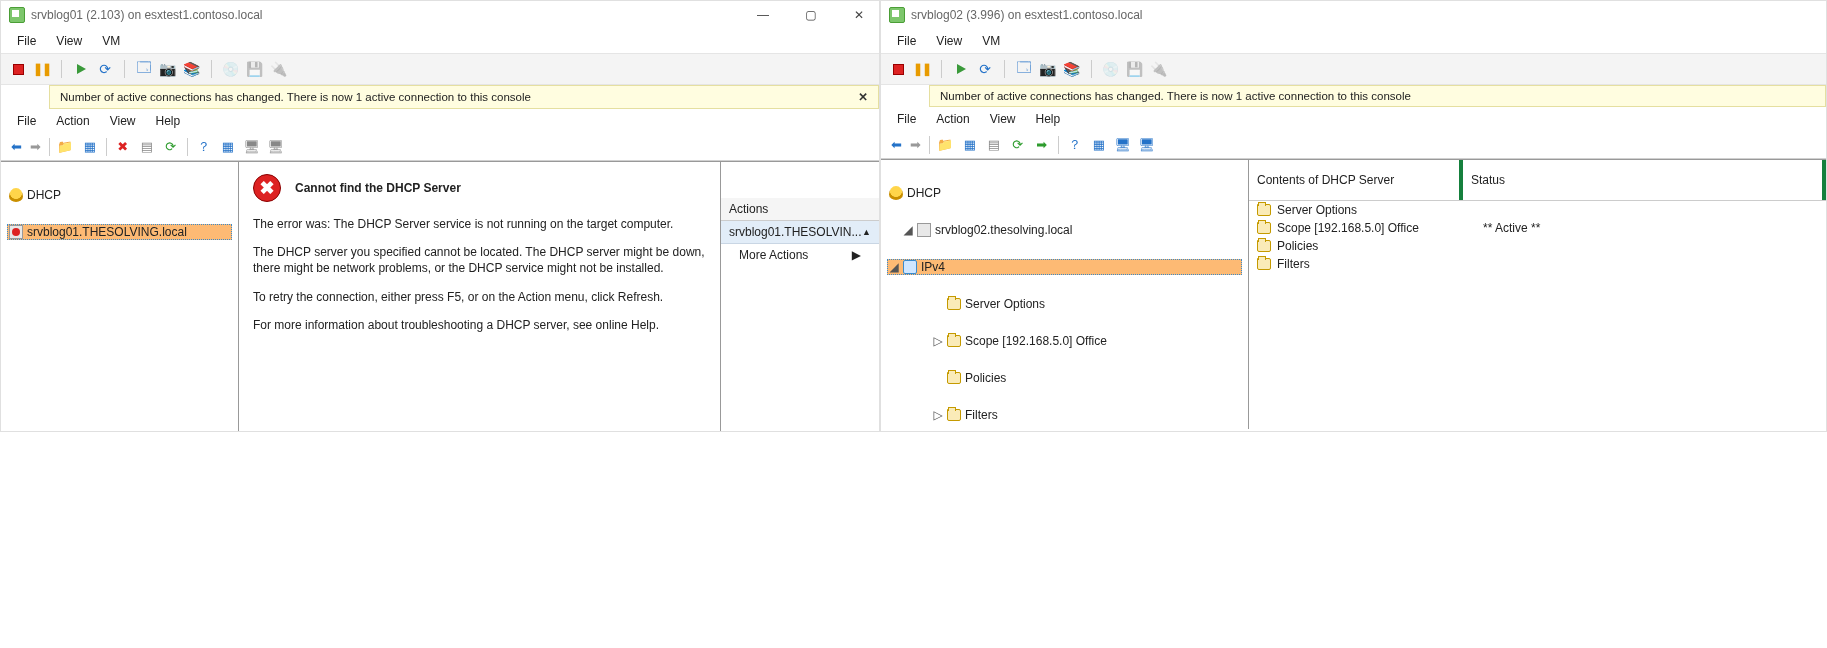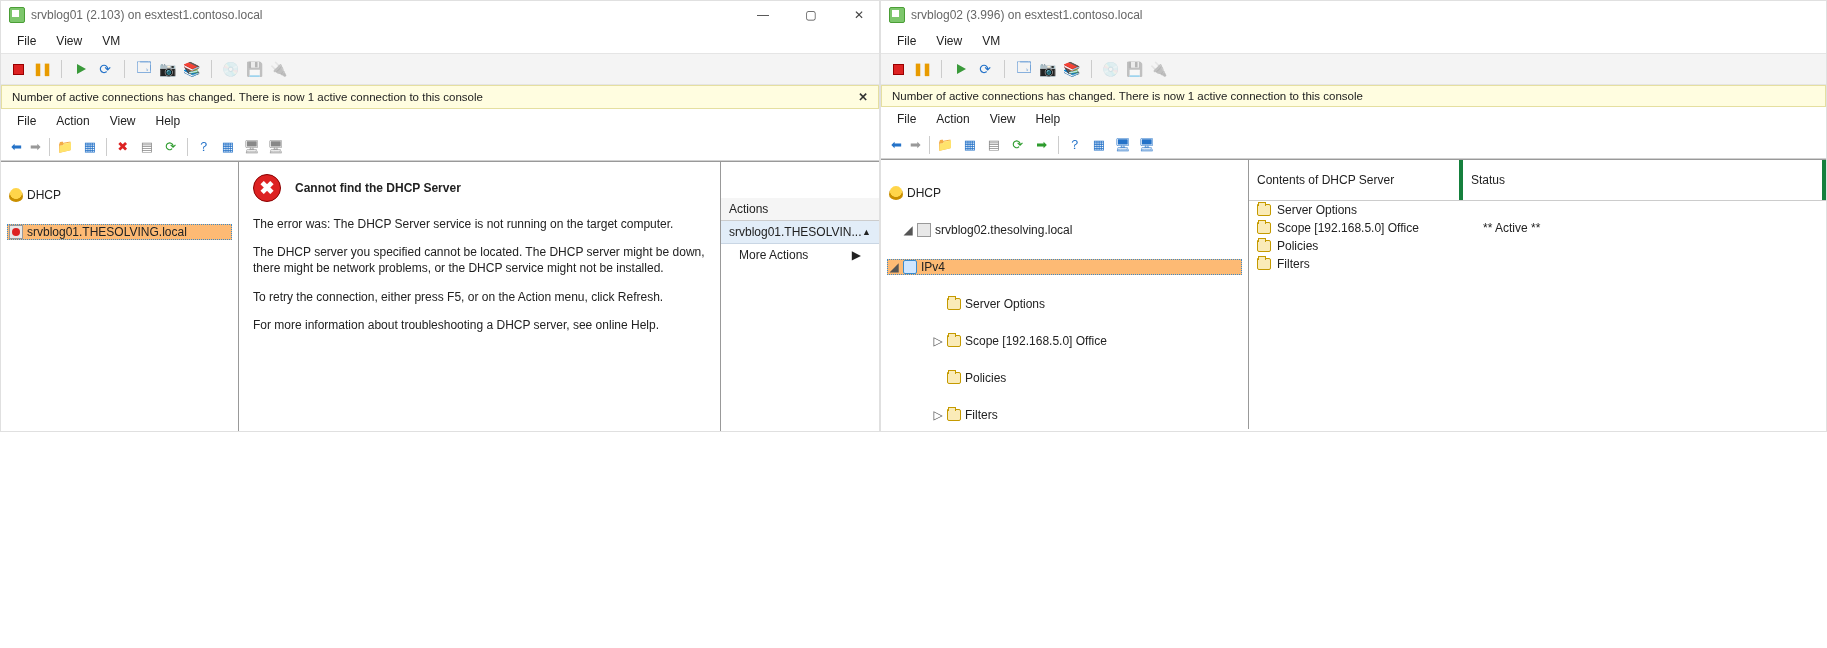--- a/index.html
+++ b/index.html
@@ -25,21 +25,21 @@
   .toolbar { display:flex; align-items:center; gap:6px; padding:4px 8px; height:32px; background:#f4f4f4; border-top:1px solid #e5e5e5; border-bottom:1px solid #e5e5e5; }
   .tb-icon { width:18px; height:18px; display:flex; align-items:center; justify-content:center; }
   .ico-stop { width:11px; height:11px; background:#d22; border:1px solid #900; }
   .ico-pause { font-weight:bold; color:#e89b00; letter-spacing:-1px; }
   .ico-play { width:0; height:0; border-left:9px solid #3a9a3a; border-top:5px solid transparent; border-bottom:5px solid transparent; }
   .tb-sep { width:1px; height:18px; background:#ccc; margin:0 4px; }
   .glyph { font-size:14px; color:#2472c8; }
   .faded { opacity:.35; }
 
   
-  .banner { display:flex; align-items:center; padding:4px 10px; background:#fffde0; border:1px solid #e5dfa0; font-size:11.5px; }
+  .banner { display:flex; align-items:center; padding:4px 10px; background:#fffde0; border:1px solid #e5dfa0; font-size:11.5px;margin-left:48px; }
   .banner .close { margin-left:auto; font-weight:bold; cursor:default; color:#333; }
 
   
   .mmc-toolbar { display:flex; align-items:center; gap:4px; padding:3px 8px; height:28px; border-bottom:1px solid #d0d0d0; }
   .nav-arrow { font-size:13px; color:#2472c8; padding:0 2px;}
   .nav-arrow.gray { color:#999; }
   .mmc-btn { width:20px; height:20px; display:flex; align-items:center; justify-content:center; font-size:13px; }
   .mmc-sep { width:1px; height:18px; background:#ccc; margin:0 2px; }
   .grn { color:#2e9c2e; }
   .blu { color:#2472c8; }

